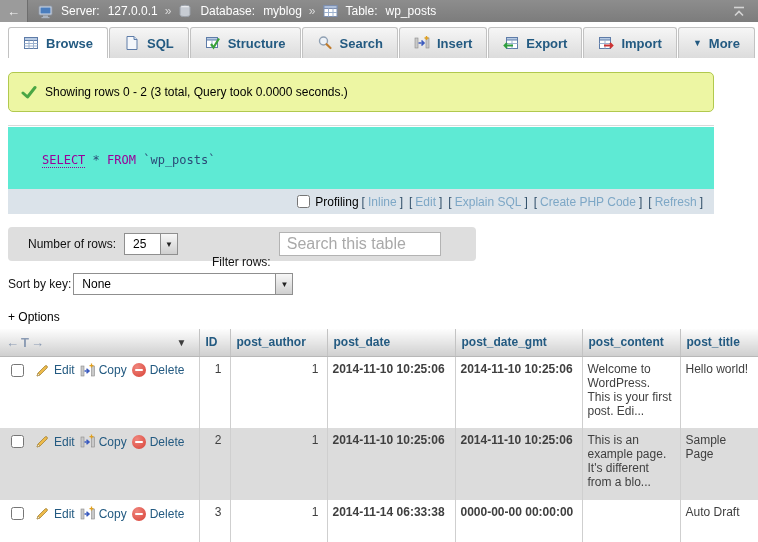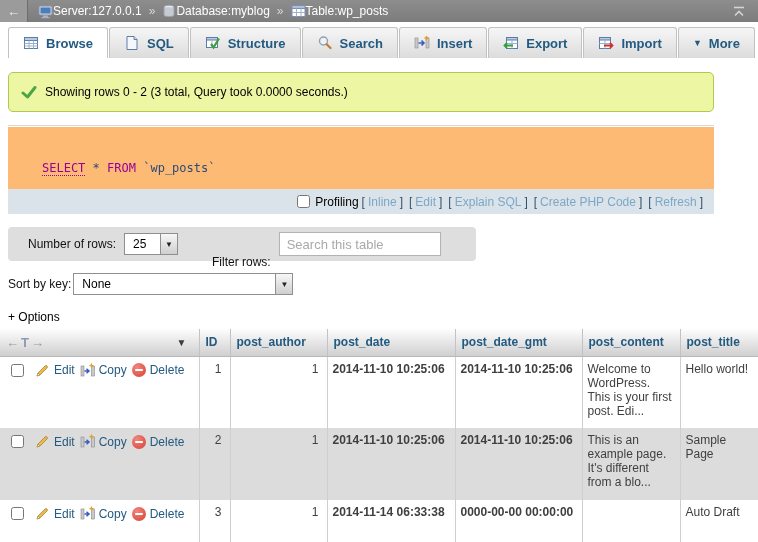--- a/index.html
+++ b/index.html
@@ -4,21 +4,21 @@
 <style>
   * { margin:0; padding:0; box-sizing:border-box; }
   html,body { width:758px; height:542px; overflow:hidden; background:#fff;
               font-family:"Liberation Sans", sans-serif; font-size:12px; color:#000; }
 
   
   .topbar { height:22px; background:linear-gradient(#8d8d8d,#7c7c7c); display:flex; align-items:center; color:#fff; }
   .backbtn { width:28px; height:22px; background:#9b9b9b; border-right:1px solid #6e6e6e;
              display:flex; align-items:center; justify-content:center; color:#f2f2f2; font-size:13px; cursor:pointer; }
   .crumbs { display:flex; align-items:center; gap:5px; margin-left:10px; flex:1; font-size:12px; }
-  .crumb { display:flex; align-items:center; gap:0; cursor:pointer; }
+  .crumb { display:flex; align-items:center; gap:8px; cursor:pointer; }
   .crumb-sep { color:#d8d8d8; margin:0 2px; }
   .collapse { margin-right:12px; cursor:pointer; display:flex; }
 
   
   .tabbar { display:flex; align-items:flex-end; height:36px; padding-left:8px; background:#fff; }
   .tab { display:flex; align-items:center; gap:7px; height:31px; padding:0 14px;
          font-size:13px; font-weight:bold; color:#235a81; cursor:pointer;
          background:linear-gradient(#f6f6f6,#dcdcdc); border:1px solid #c2c2c2; border-bottom:none;
          border-radius:3px 3px 0 0; margin-right:1px; }
   .tab.active { background:#fff; }
@@ -26,40 +26,40 @@
   .caret { font-size:9px; color:#235a81; }
 
   
   .content { padding-left:8px; width:722px; }
   .msg-success { margin-top:14px; width:706px; height:40px; background:#edf6a3;
                  border:1px solid #b1c94e; border-radius:5px; display:flex; align-items:center;
                  padding-left:12px; gap:8px; }
   .divider { margin-top:13px; width:706px; border-top:1px solid #d9d9d9; }
 
   .sqlbox { margin-top:1px; width:706px; }
-  .sqlquery { height:62px; background:#fdba74; padding:34px 0 0 34px;
+  .sqlquery { height:62px; background:#5eead4; padding:26px 0 0 34px;
               font-family:"DejaVu Sans Mono", monospace; font-size:12px; }
   .kw { color:#990099; }
   .kw.dotted { border-bottom:1px dotted #990099; }
   .star { color:#2b4a77; }
   .ident { color:#2b4a77; }
   .sqltools { height:25px; background:#dbe3ea; display:flex; align-items:center;
               justify-content:flex-end; padding-right:8px; font-size:12px; }
   .sqltools input { margin-right:5px; }
   .sqltools .br { color:#33516b; margin:0 3px; }
   .sqltools a { color:#7da7c6; text-decoration:none; cursor:pointer; }
 
   .controlsbar { margin-top:13px; width:468px; height:34px; background:#dedede; border-radius:4px;
                  display:flex; align-items:center; padding:0 12px 0 20px; gap:8px; }
   .lbl { color:#111; }
   .winselect { display:inline-flex; align-items:stretch; background:#fff; border:1px solid #8f8f8f; height:22px; cursor:pointer; }
   .winselect .val { display:flex; align-items:center; padding:0 8px; }
   .winselect .btn { width:17px; background:linear-gradient(#f7f7f7,#cfcfcf); border-left:1px solid #8f8f8f;
                     display:flex; align-items:center; justify-content:center; font-size:8px; color:#222; }
-  .filterinput { width:162px; height:24px; border:1px solid #b3b3b3; padding:0 7px; font-size:13px;
+  .filterinput { width:162px; height:24px; border:1px solid #b3b3b3; padding:0 7px; font-size:16px;
                  font-family:"Liberation Sans", sans-serif; color:#333; }
   .filterinput::placeholder { color:#a9a9a9; }
 
   .sortrow { margin-top:10px; display:flex; align-items:center; gap:2px; height:26px; }
   .sortselect { width:220px; justify-content:space-between; }
 
   .optionslink { display:inline-block; margin-top:13px; color:#000000; text-decoration:none; cursor:pointer; }
 
   
   table.grid { margin-top:5px; width:758px; border-collapse:collapse; table-layout:fixed; }

